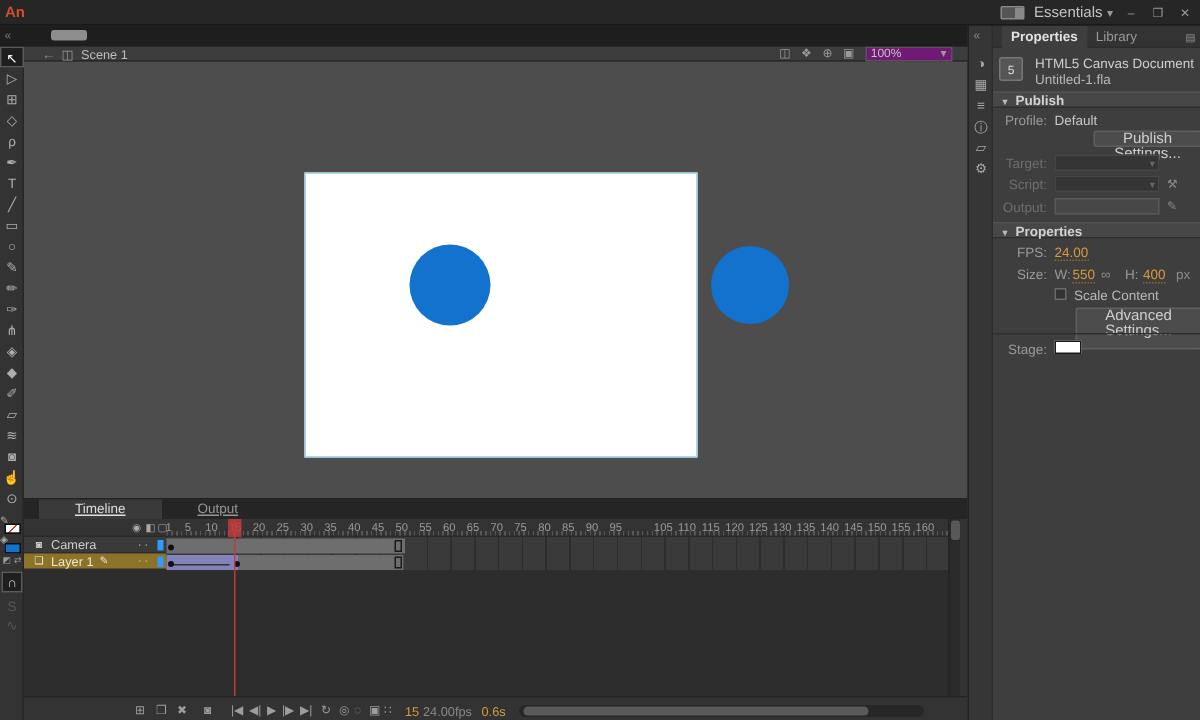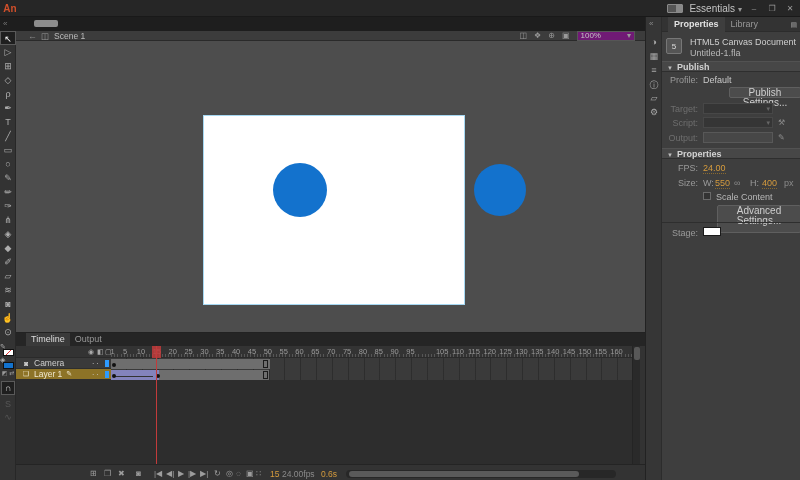--- a/index.html
+++ b/index.html
@@ -46,21 +46,21 @@
   .tb-dis{width:16px;height:13px;text-align:center;line-height:13px;color:#565656;font-size:9px;}
 
   
   .stage-area{position:absolute;left:16px;top:41px;width:629px;height:291px;background:#4d4d4d;overflow:hidden;}
   .stage{position:absolute;left:187px;top:74px;width:262px;height:190px;background:#fff;border:1px solid #a6d8f2;}
   .circle{position:absolute;border-radius:50%;}
 
   
   .timeline{position:absolute;left:16px;top:332px;width:629px;height:148px;background:#333;border-top:1px solid #222;}
   .tl-tabs{position:absolute;left:0;top:0;width:100%;height:13px;background:#252525;}
-  .tl-tab{display:inline-block;padding:0 5px;line-height:13px;font-size:9px;color:#979797;}
+  .tl-tab{display:inline-block;padding:0 24px;line-height:13px;font-size:9px;color:#979797;text-decoration:underline;}
   .tl-tab.active{background:#3a3a3a;color:#dedede;}
   .tl-tab:first-child{margin-left:10px;}
   .tl-ruler{position:absolute;left:0;top:13px;width:616px;height:12px;background:#333;border-bottom:1px solid #2a2a2a;}
   .ruler-num{position:absolute;top:1px;font-size:7.5px;color:#9a9a9a;transform:translateX(-50%);}
   .ruler-ticks{position:absolute;left:95px;right:0;bottom:0;height:3px;background:repeating-linear-gradient(90deg,#565656 0 1px,transparent 1px 3.17px);}
   .head-ic{position:absolute;top:2px;font-size:7px;color:#aaa;}
   .frames-zone{position:absolute;left:95px;top:25px;width:521px;height:22px;background:#3a3a3a;}
   .frames-zone .cols{position:absolute;inset:0;background:repeating-linear-gradient(90deg,transparent 0 14.85px,rgba(0,0,0,0.22) 14.85px 15.85px);}
   .below-zone{position:absolute;left:0;top:47px;width:616px;height:84px;background:#2d2d2d;}
   .layer-row{position:absolute;left:0;width:95px;height:11px;background:#3a3a3a;border-bottom:1px solid #2e2e2e;display:flex;align-items:center;font-size:8.5px;color:#cfcfcf;}

